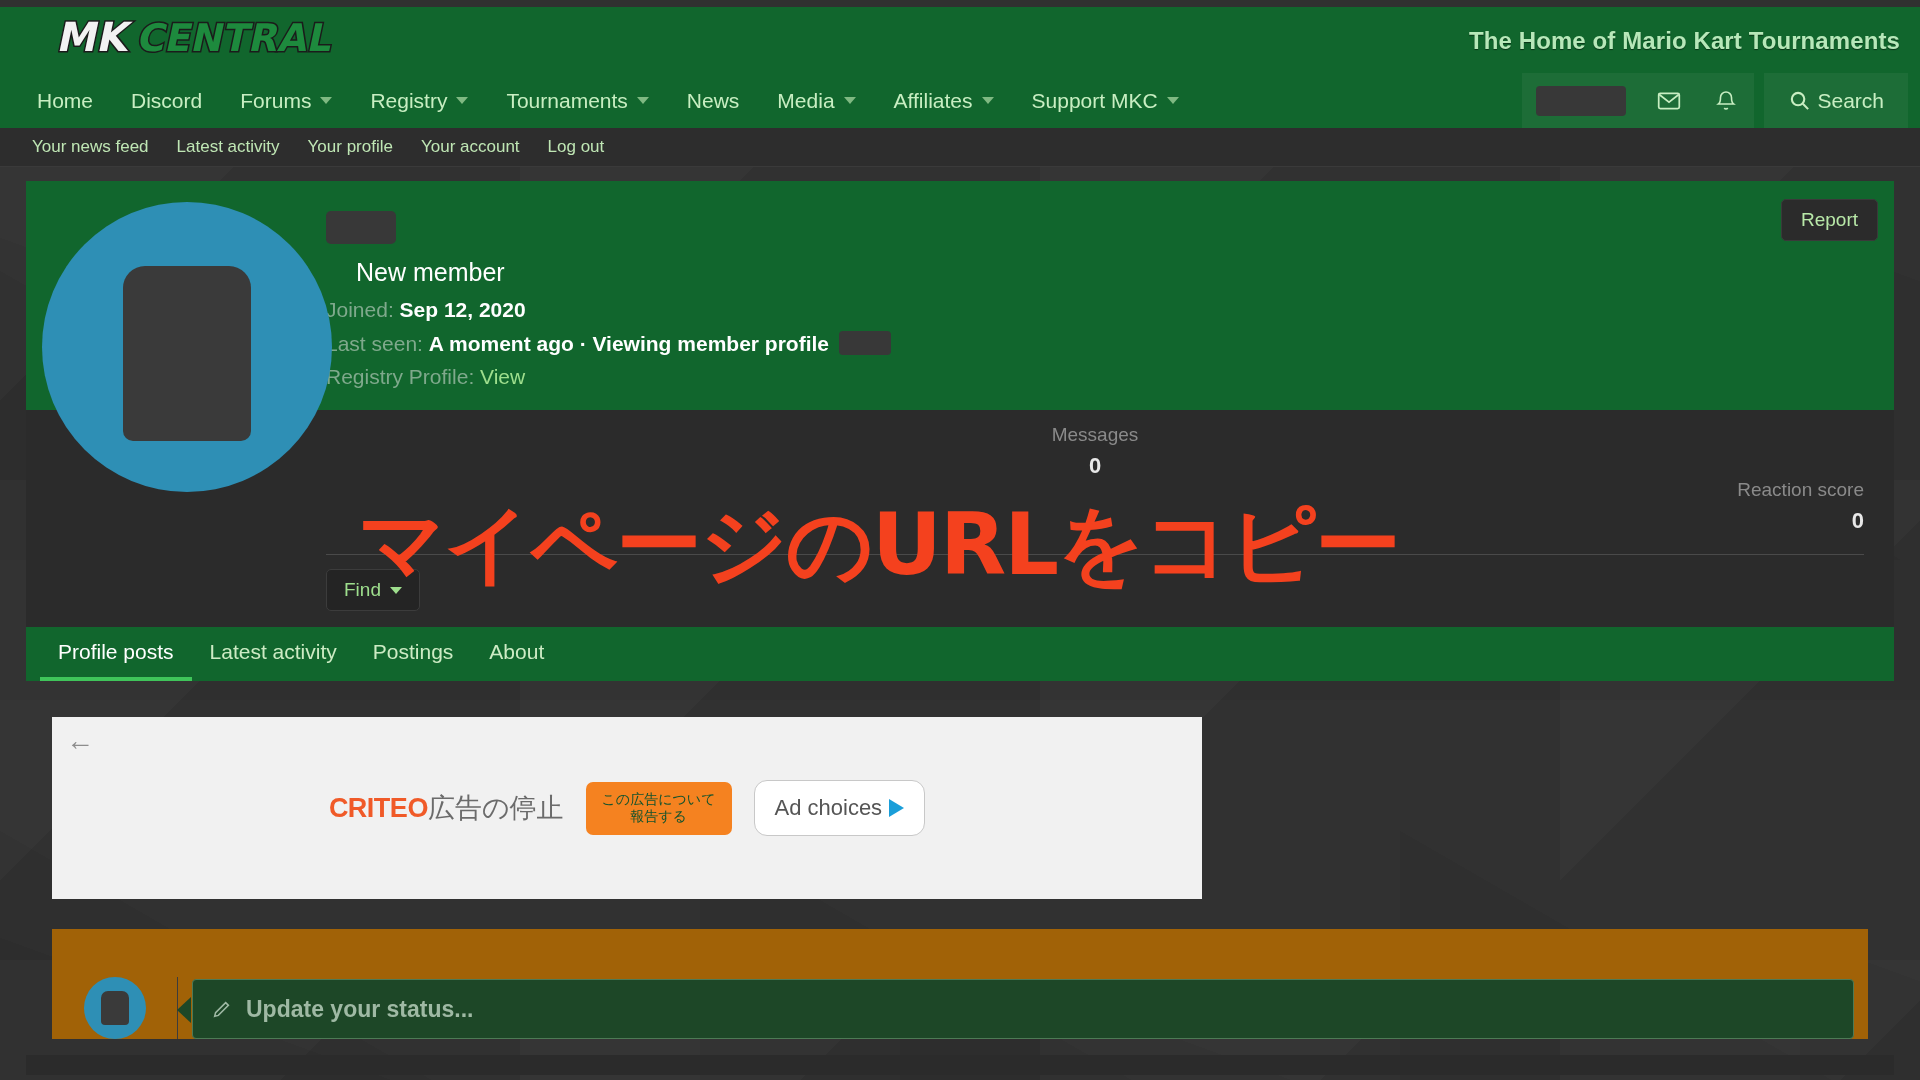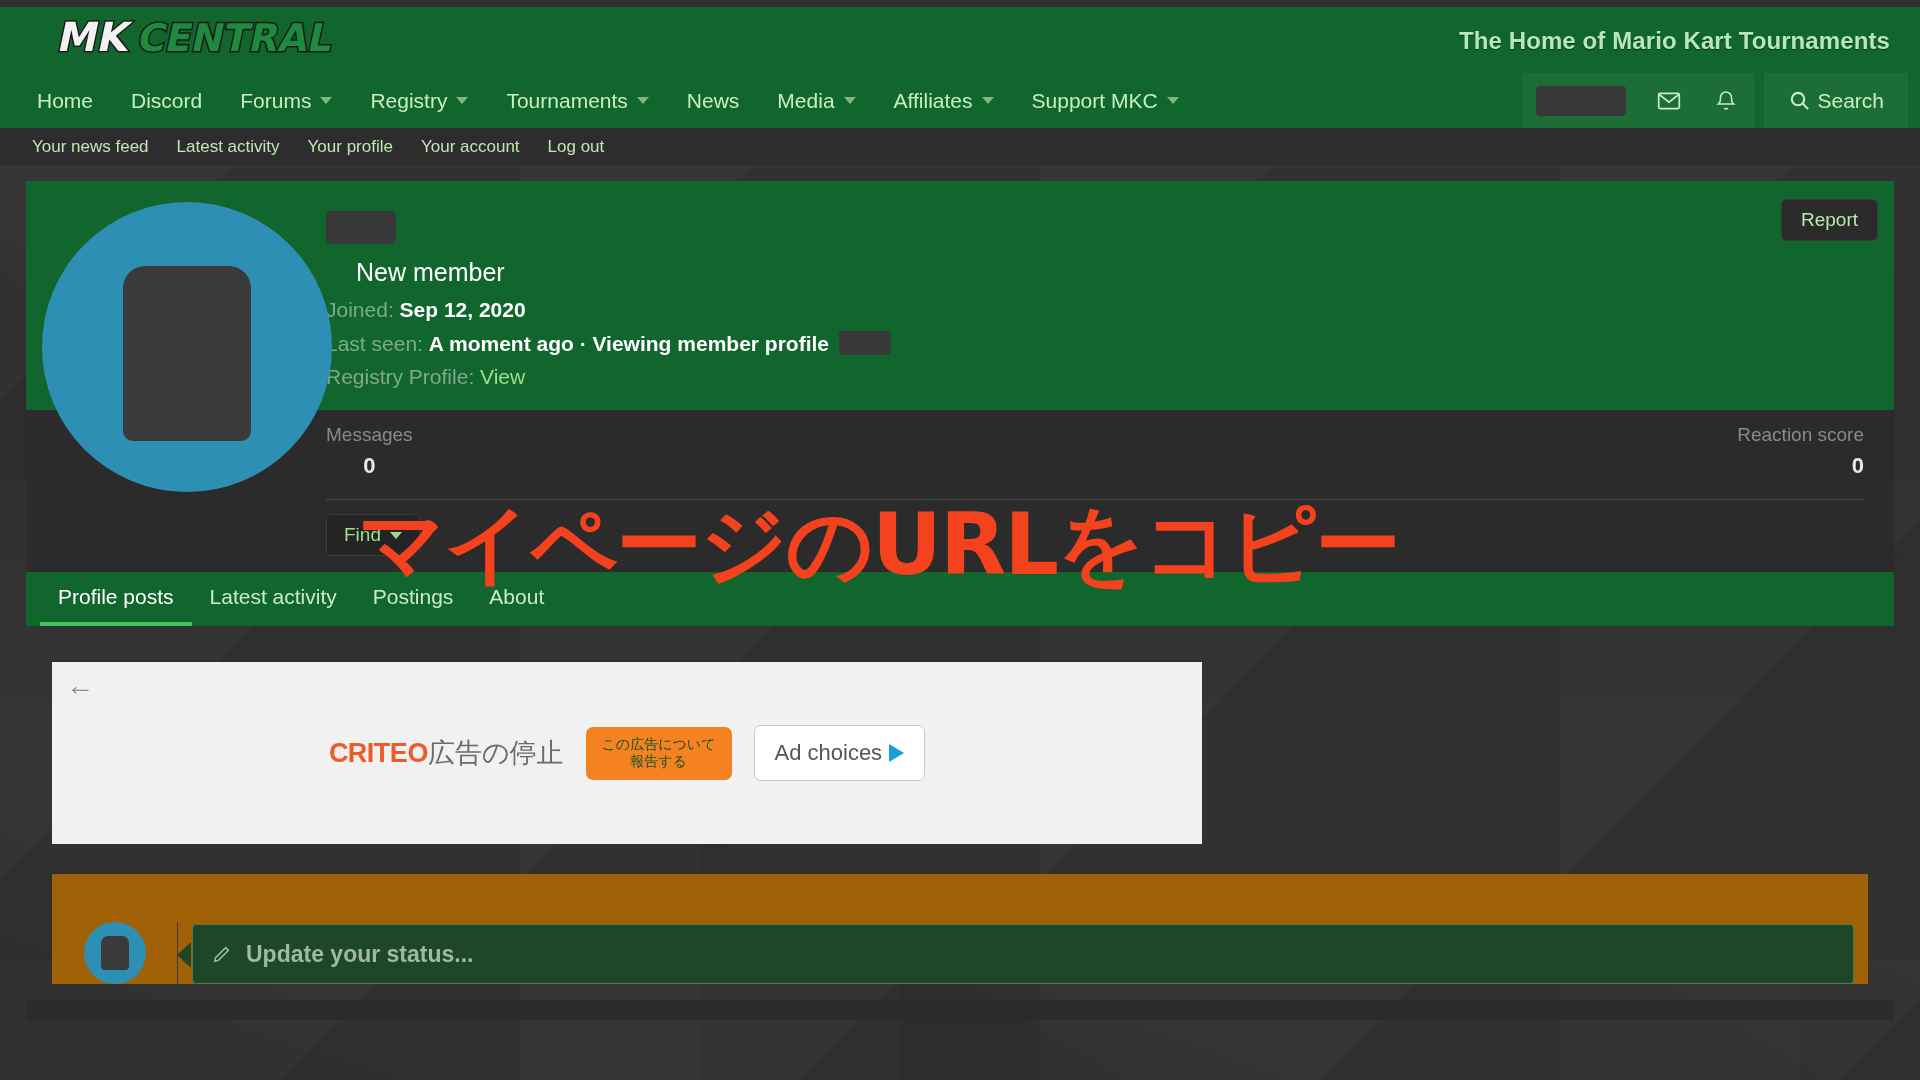--- a/index.html
+++ b/index.html
@@ -27,21 +27,21 @@
     height: 66px;
     position: relative;
   }
   .logo {
     position: absolute; left: 36px; top: 5px;
     height: 50px; width: 305px;
     display: flex; align-items: center;
   }
   .logo svg { display:block; }
   .tagline {
-    position: absolute; right: 30px; top: 20px;
+    position: absolute; right: 20px; top: 20px;
     color: #b7e8b9;
     font-size: 24px; font-weight: bold;
     letter-spacing: .1px;
     text-shadow: 0 1px 1px rgba(0,0,0,.5);
   }
 
   
   .main-nav {
     background: #11662d;
     height: 55px;
@@ -138,22 +138,23 @@
   }
 
   
   .stats-strip {
     background: #2b2b2b;
     padding: 14px 0 0 0;
     position: relative;
     border-top: 1px solid #11662d;
   }
   .stats-row {
-    display: flex; justify-content: space-between;
+    display: flex; justify-content: center;
     padding: 0 30px 0 300px;
+    flex-direction: column;
   }
   .stat { text-align: center; }
   .stat-label { color: #8a8a8a; font-size: 19px; margin-bottom: 7px; }
   .stat-value { color: #e8e8e8; font-size: 22px; font-weight: bold; }
   .stat-right { text-align: right; }
   .stats-divider {
     margin: 20px 30px 0 300px;
     border-top: 1px solid #4a4a4a;
   }
   .find-row { padding: 14px 0 16px 300px; }
@@ -194,21 +195,21 @@
   .ad-inner { display: flex; align-items: center; gap: 22px; }
   .criteo-text { font-size: 27px; color: #6b6b6b; white-space: nowrap; }
   .criteo-text .brand { color: #f05a28; font-weight: bold; letter-spacing: -.5px; }
   .ad-report-btn {
     background: #f58220; color: #14532d;
     border-radius: 7px; padding: 9px 16px;
     font-size: 14px; line-height: 1.25; text-align: center;
     cursor: pointer;
   }
   .ad-choices-btn {
-    background: #ffffff; border: 1px solid #c8c8c8; border-radius: 7px;
+    background: #ffffff; border: 1px solid #c8c8c8; border-radius: 13px;
     padding: 14px 20px; font-size: 22px; color: #555;
     display: flex; align-items: center; gap: 7px; cursor: pointer;
   }
   .adc-tri {
     width: 0; height: 0;
     border-top: 9px solid transparent;
     border-bottom: 9px solid transparent;
     border-left: 15px solid #1a9ed9;
   }
 

